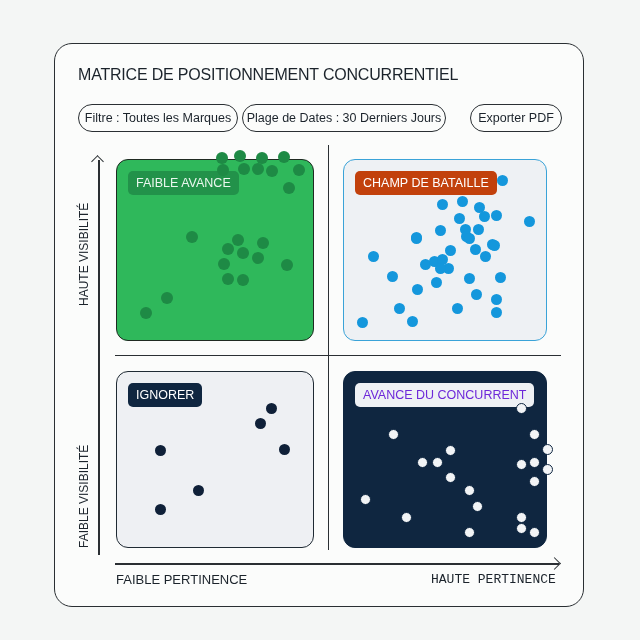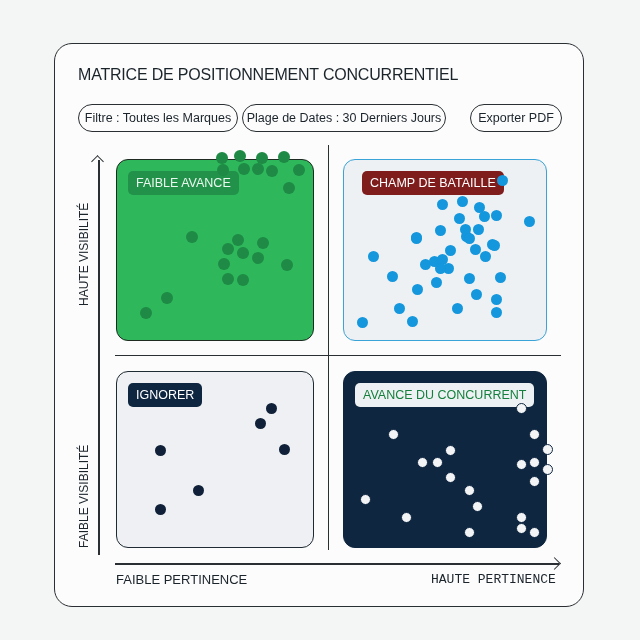--- a/index.html
+++ b/index.html
@@ -40,29 +40,29 @@
 <div class="ylabel" style="left:77px;top:306px;">HAUTE VISIBILITÉ</div>
 <div class="ylabel" style="left:77px;top:548px;">FAIBLE VISIBILITÉ</div>
 <div class="xlabel" style="left:116px;">FAIBLE PERTINENCE</div>
 <div class="xlabel" style="left:431px;font-family:Liberation Mono, monospace;">HAUTE PERTINENCE</div>
 
 <div class="quad" id="q-tl" style="left:116px;top:159px;width:198px;height:182px;background:#2fb85b;border:1.5px solid #1f2a22;">
   <div class="q-tag" style="background:#22924a;color:#eaf7ee;">FAIBLE AVANCE</div>
 </div>
 
 <div class="quad" id="q-tr" style="left:343px;top:159px;width:204px;height:182px;background:#eef1f4;border:1.5px solid #3aa3d8;">
-  <div class="q-tag" style="background:#7f1d1d;color:#ffffff;margin-left:7px;">CHAMP DE BATAILLE</div>
+  <div class="q-tag" style="background:#c2410c;color:#ffffff;">CHAMP DE BATAILLE</div>
 </div>
 
 <div class="quad" id="q-bl" style="left:116px;top:371px;width:198px;height:177px;background:#eef0f3;border:1.5px solid #1f2a33;">
   <div class="q-tag" style="background:#0f2640;color:#ffffff;">IGNORER</div>
 </div>
 
 <div class="quad" id="q-br" style="left:343px;top:371px;width:204px;height:177px;background:#0f2640;border:1.5px solid #0f2640;">
-  <div class="q-tag" style="background:#eef1f4;color:#15803d;">AVANCE DU CONCURRENT</div>
+  <div class="q-tag" style="background:#eef1f4;color:#6d28d9;">AVANCE DU CONCURRENT</div>
 </div>
 
 <div id="dots">
     <div class="dot" style="width: 12px; height: 12px; left: 216px; top: 152px; background: rgb(30, 138, 69); border: none;"></div>
     <div class="dot" style="width: 12px; height: 12px; left: 234px; top: 150px; background: rgb(30, 138, 69); border: none;"></div>
     <div class="dot" style="width: 12px; height: 12px; left: 256px; top: 152px; background: rgb(30, 138, 69); border: none;"></div>
     <div class="dot" style="width: 12px; height: 12px; left: 278px; top: 151px; background: rgb(30, 138, 69); border: none;"></div>
     <div class="dot" style="width: 12px; height: 12px; left: 217px; top: 164px; background: rgb(30, 138, 69); border: none;"></div>
     <div class="dot" style="width: 12px; height: 12px; left: 238px; top: 163px; background: rgb(30, 138, 69); border: none;"></div>
     <div class="dot" style="width: 12px; height: 12px; left: 252px; top: 163px; background: rgb(30, 138, 69); border: none;"></div>

